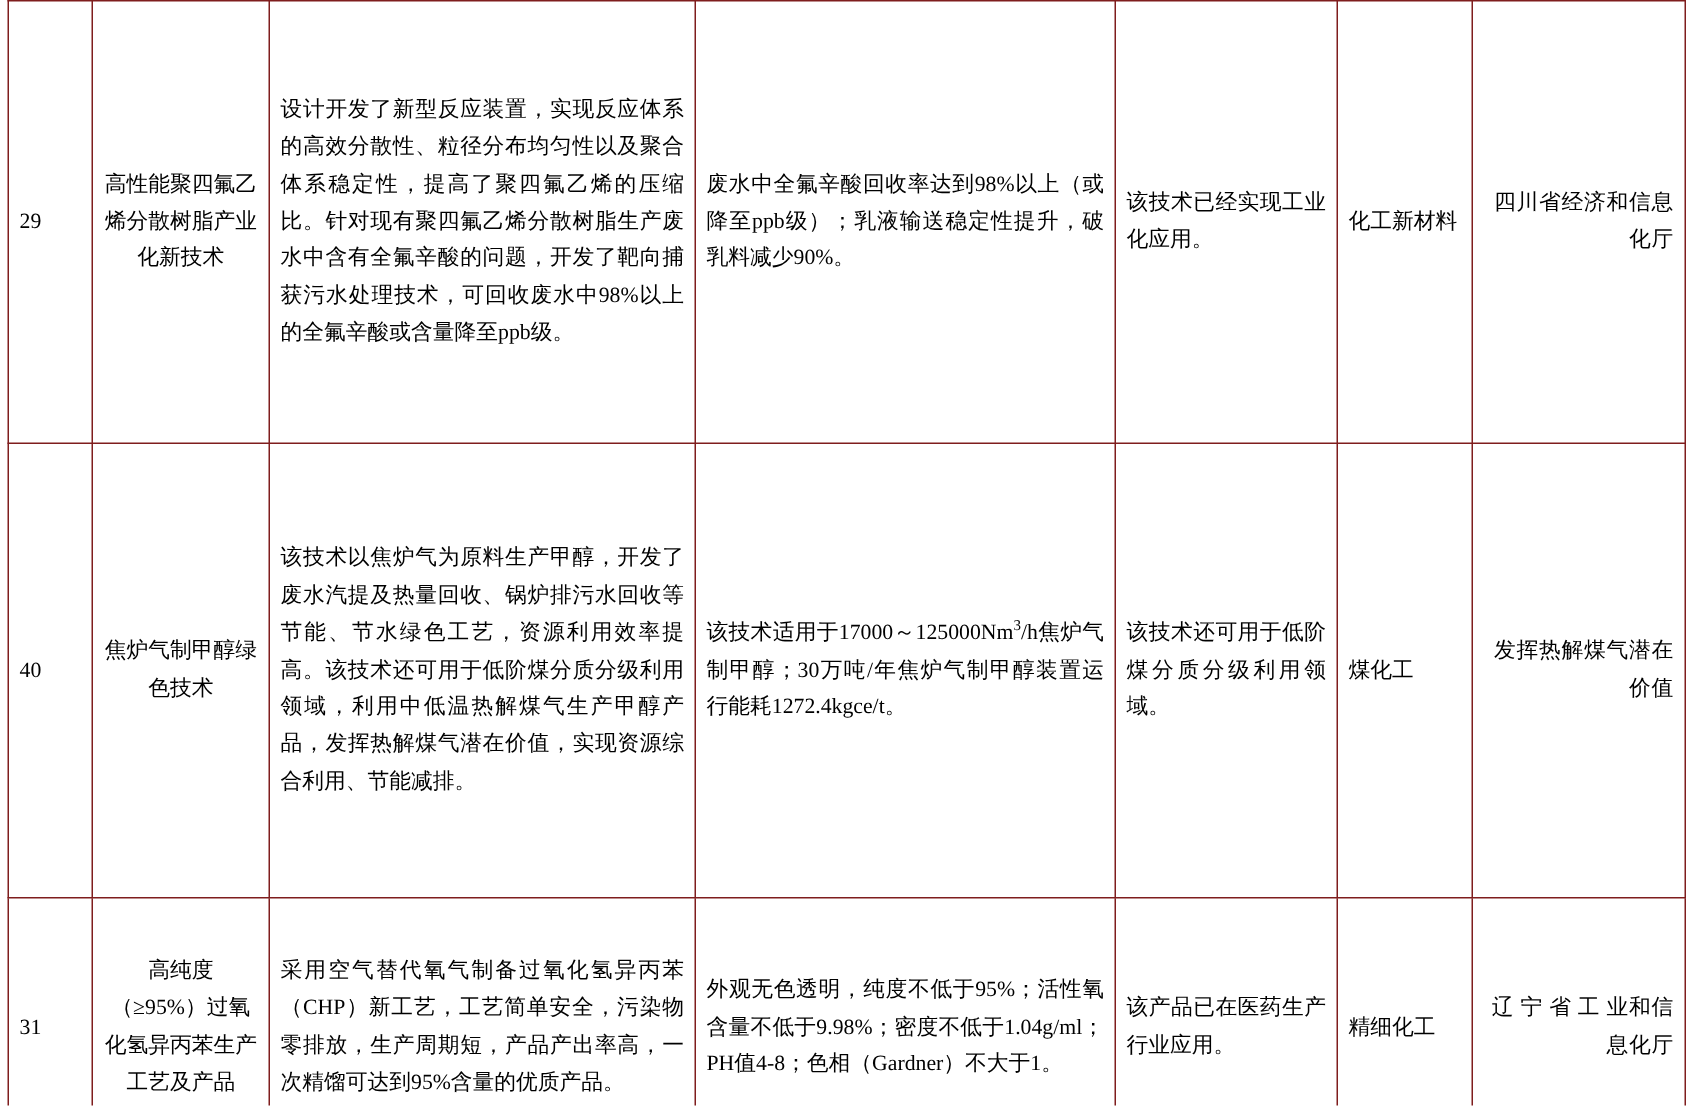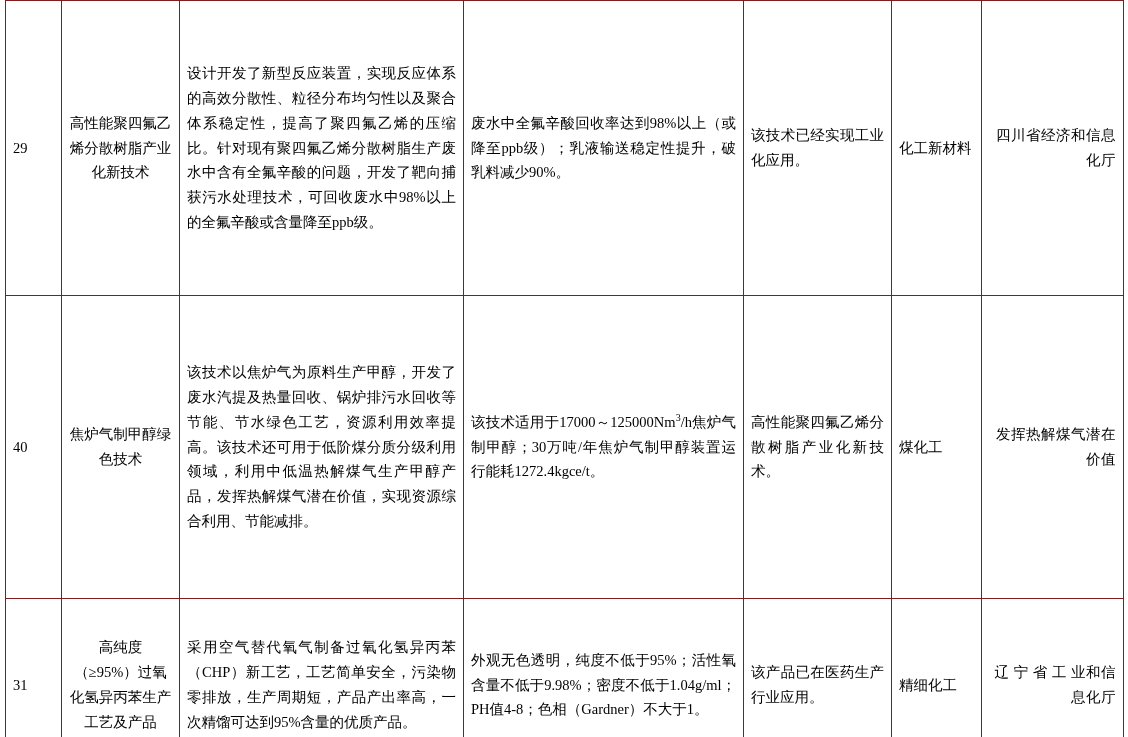--- a/index.html
+++ b/index.html
@@ -116,21 +116,21 @@
         <td class="ind">废水中全氟辛酸回收率达到98%以上（或降至ppb级）；乳液输送稳定性提升，破乳料减少90%。</td>
         <td class="app">该技术已经实现工业化应用。</td>
         <td class="field">化工新材料</td>
         <td class="org">四川省经济和信息化厅</td>
       </tr>
       <tr class="row-30">
         <td class="idx">40</td>
         <td class="name">焦炉气制甲醇绿色技术</td>
         <td class="desc">该技术以焦炉气为原料生产甲醇，开发了废水汽提及热量回收、锅炉排污水回收等节能、节水绿色工艺，资源利用效率提高。该技术还可用于低阶煤分质分级利用领域，利用中低温热解煤气生产甲醇产品，发挥热解煤气潜在价值，实现资源综合利用、节能减排。</td>
         <td class="ind"><span>该技术适用于17000～125000Nm</span><span class="sup">3</span><span>/h焦炉气制甲醇；30万吨/年焦炉气制甲醇装置运行能耗1272.4kgce/t。</span></td>
-        <td class="app">高性能聚四氟乙烯分散树脂产业化新技术。</td>
+        <td class="app">该技术还可用于低阶煤分质分级利用领域。</td>
         <td class="field">煤化工</td>
         <td class="org">发挥热解煤气潜在价值</td>
       </tr>
       <tr class="row-31 cut">
         <td class="idx">31</td>
         <td class="name">高纯度（≥95%）过氧化氢异丙苯生产工艺及产品</td>
         <td class="desc">采用空气替代氧气制备过氧化氢异丙苯（CHP）新工艺，工艺简单安全，污染物零排放，生产周期短，产品产出率高，一次精馏可达到95%含量的优质产品。</td>
         <td class="ind">外观无色透明，纯度不低于95%；活性氧含量不低于9.98%；密度不低于1.04g/ml；PH值4-8；色相（Gardner）不大于1。</td>
         <td class="app">该产品已在医药生产行业应用。</td>
         <td class="field">精细化工</td>

